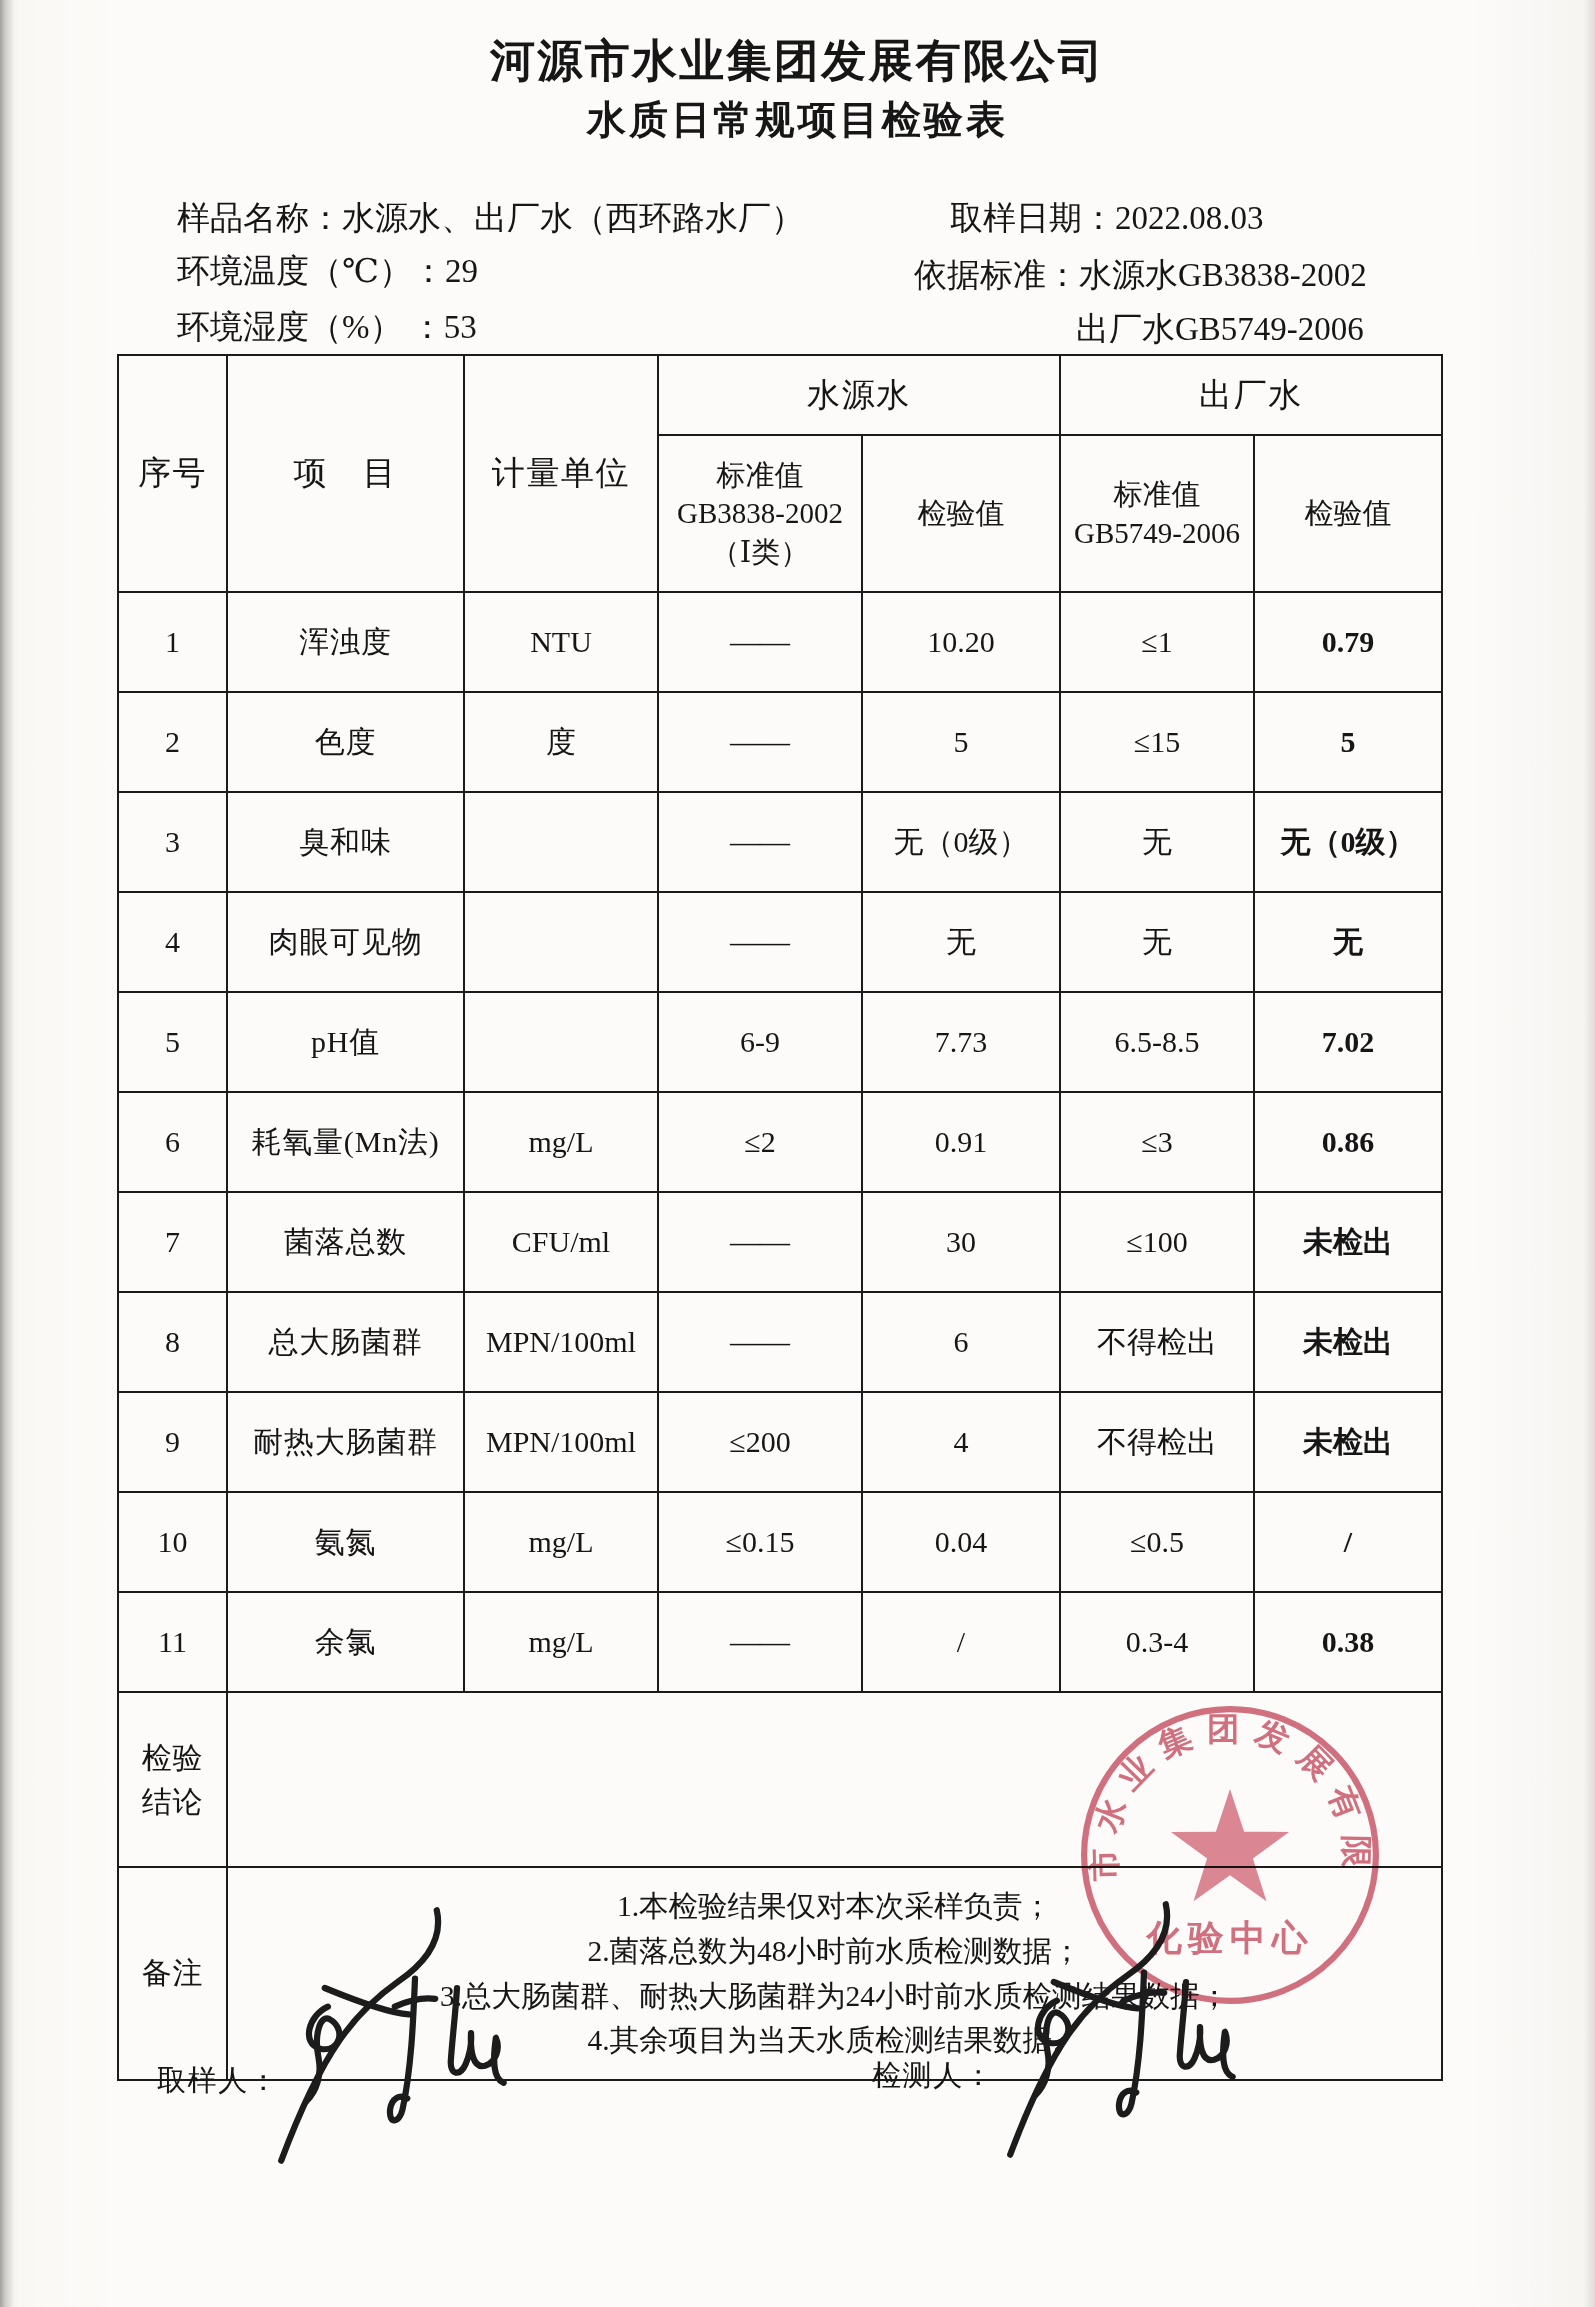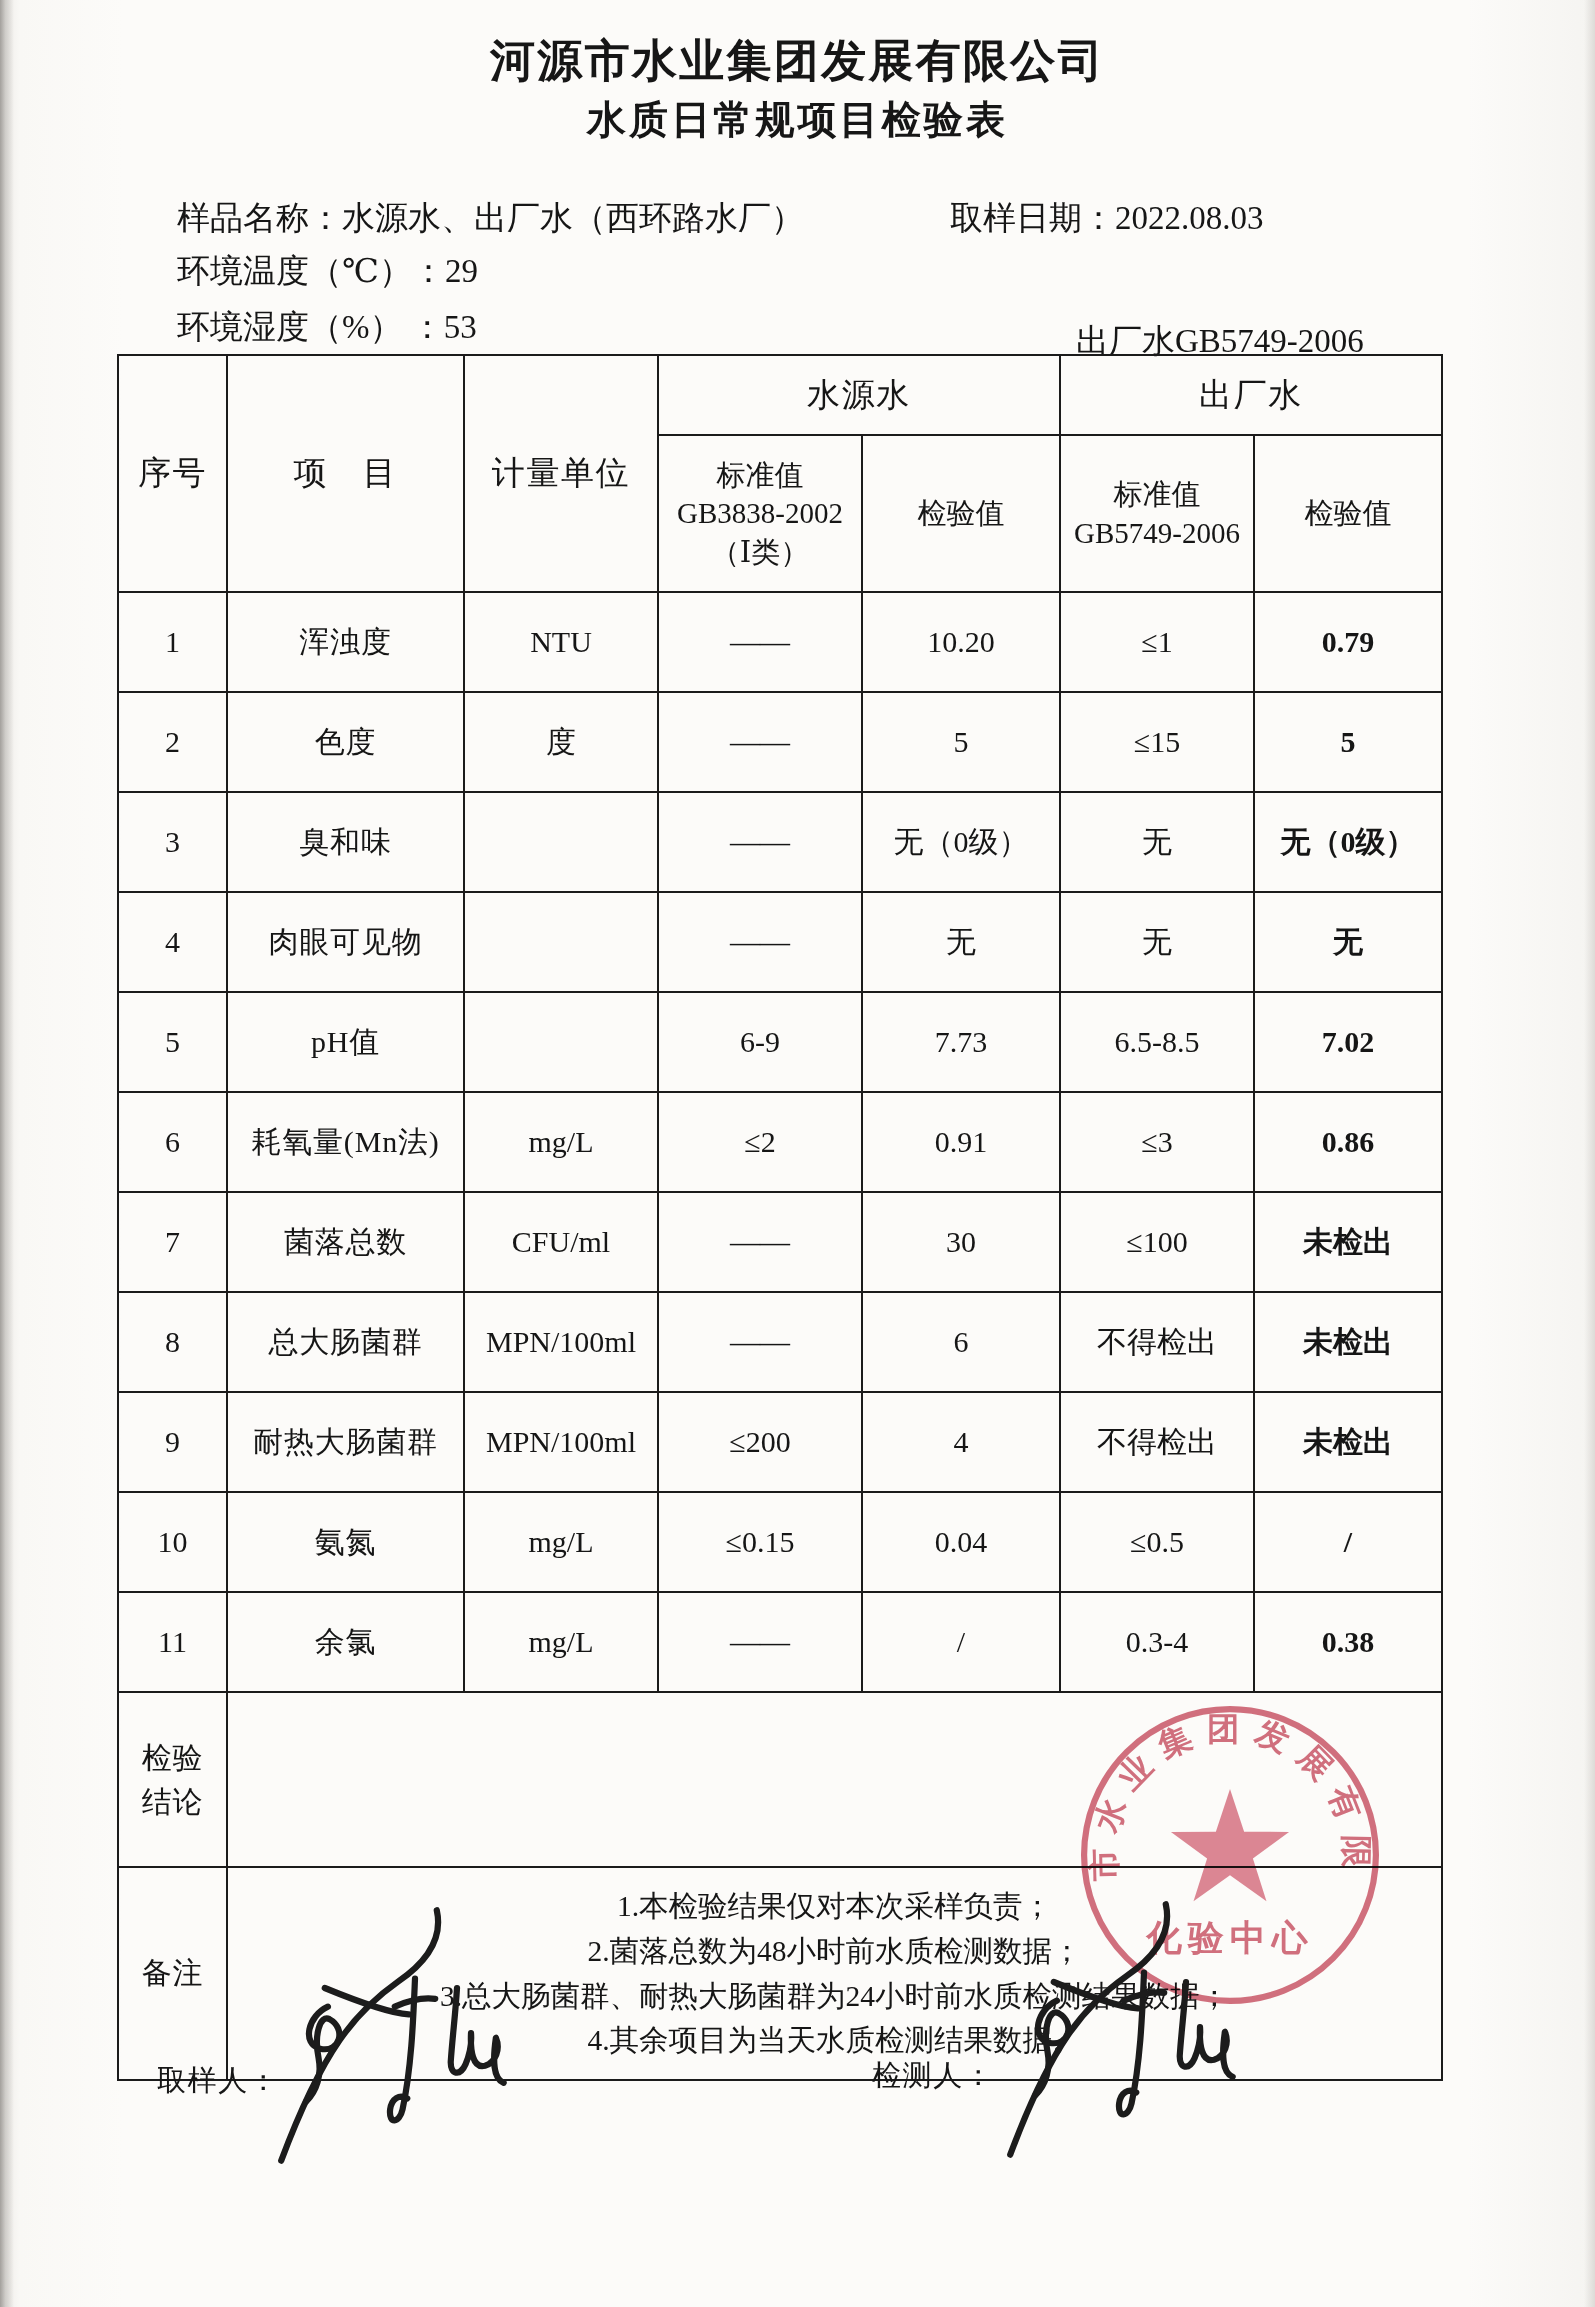--- a/index.html
+++ b/index.html
@@ -69,22 +69,23 @@
 <body>
 
 <div class="paper">
 
   <div class="abs company-title">河源市水业集团发展有限公司</div>
   <div class="abs doc-title">水质日常规项目检验表</div>
 
   <div class="abs info-line" style="left:177px; top:196px;">样品名称：水源水、出厂水（西环路水厂）</div>
   <div class="abs info-line" style="left:911px; top:196px;margin-left:39px;">取样日期：2022.08.03</div>
   <div class="abs info-line" style="left:177px; top:249px;">环境温度（℃）：29</div>
+  <div class="abs info-line" style="left:914px; top:253px;">依据标准：水源水GB3838-2002</div>
   <div class="abs info-line" style="left:177px; top:305px;">环境湿度（%） ：53</div>
-  <div class="abs info-line" style="left:1076px; top:319px;">出厂水GB5749-2006</div>
+  <div class="abs info-line" style="left:1076px; top:307px;">出厂水GB5749-2006</div>
 
   <table class="report">
     <colgroup>
       <col style="width:109px">
         <col style="width:237px">
         <col style="width:194px">
       <col style="width:204px">
         <col style="width:198px">
         <col style="width:194px">
         <col style="width:188px">

